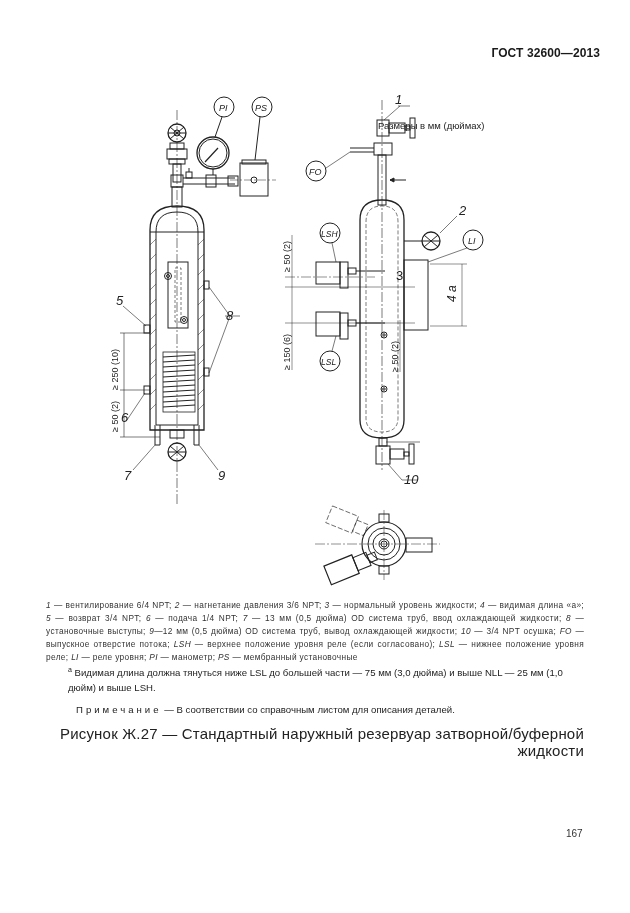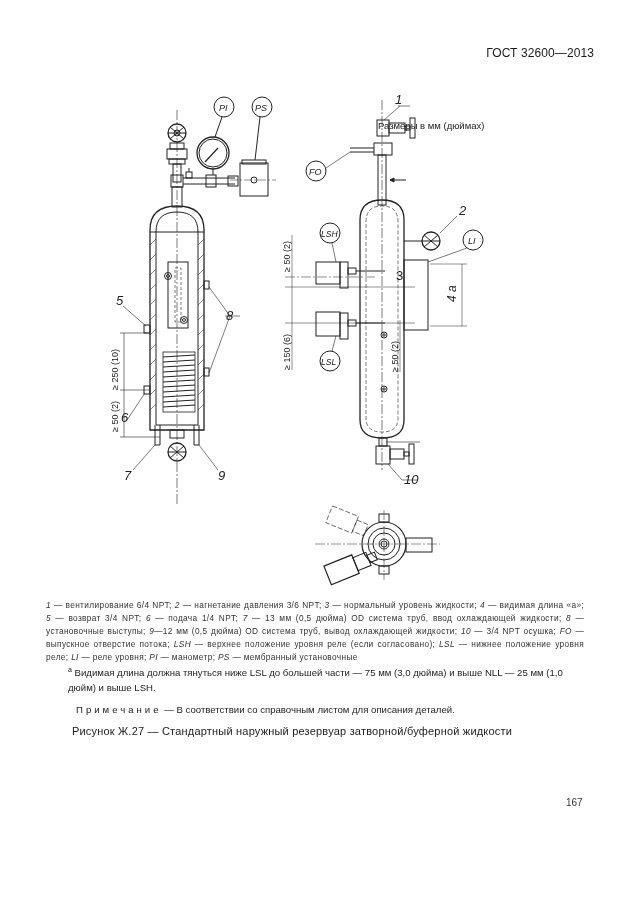--- a/index.html
+++ b/index.html
@@ -1,27 +1,27 @@
 <!DOCTYPE html>
 <html><head>
 <meta charset="utf-8">
 <style>
   html, body { margin:0; padding:0; background:#ffffff; }
   body { width:630px; height:913px; position:relative; overflow:hidden; font-family:"Liberation Sans", sans-serif; color:#1a1a1a; }
-  .hdr { position:absolute; right:36px; top:46px; font-weight:normal; font-size:12px; letter-spacing:0.1px; }
+  .hdr { position:absolute; right:30px; top:46px; font-weight:bold; font-size:12px; letter-spacing:0.1px; }
   .dims { position:absolute; left:378px; top:80px; font-size:9.5px; color:#222;margin-top:40px; }
   svg.fig { position:absolute; left:0; top:0; }
   .legend { position:absolute; left:46px; top:599px; width:538px; font-size:8.3px; line-height:13px; color:#333; text-align:justify; letter-spacing:0.35px; }
   .legend i { font-style:italic; }
   .foot { position:absolute; left:68px; top:662px; width:520px; font-size:9.6px; line-height:15px; color:#222; }
   .foot sup { font-size:7px; }
   .note { position:absolute; left:76px; top:704px; font-size:9.6px; color:#222; }
   .note .sp { letter-spacing:3px; }
-  .caption { position:absolute; left:0; width:584px; top:725px; text-align:center; font-size:11px; color:#222; letter-spacing:0.2px; }
-  .page { position:absolute; left:566px; top:797px; font-size:10px; color:#333; }
+  .caption { position:absolute; left:0; width:584px; top:725px; text-align:right; font-size:15px; color:#222; letter-spacing:0.2px; }
+  .page { position:absolute; left:566px; top:828px; font-size:10px; color:#333; }
   .lbl { font-family:"Liberation Sans", sans-serif; font-style:italic; }
 </style>
 </head>
 <body>
 
 <div class="hdr">ГОСТ 32600—2013</div>
 <div class="dims">Размеры в мм (дюймах)</div>
 
 <svg class="fig" width="630" height="600" viewBox="0 0 630 600" stroke="#222" fill="none" stroke-width="1">
 

